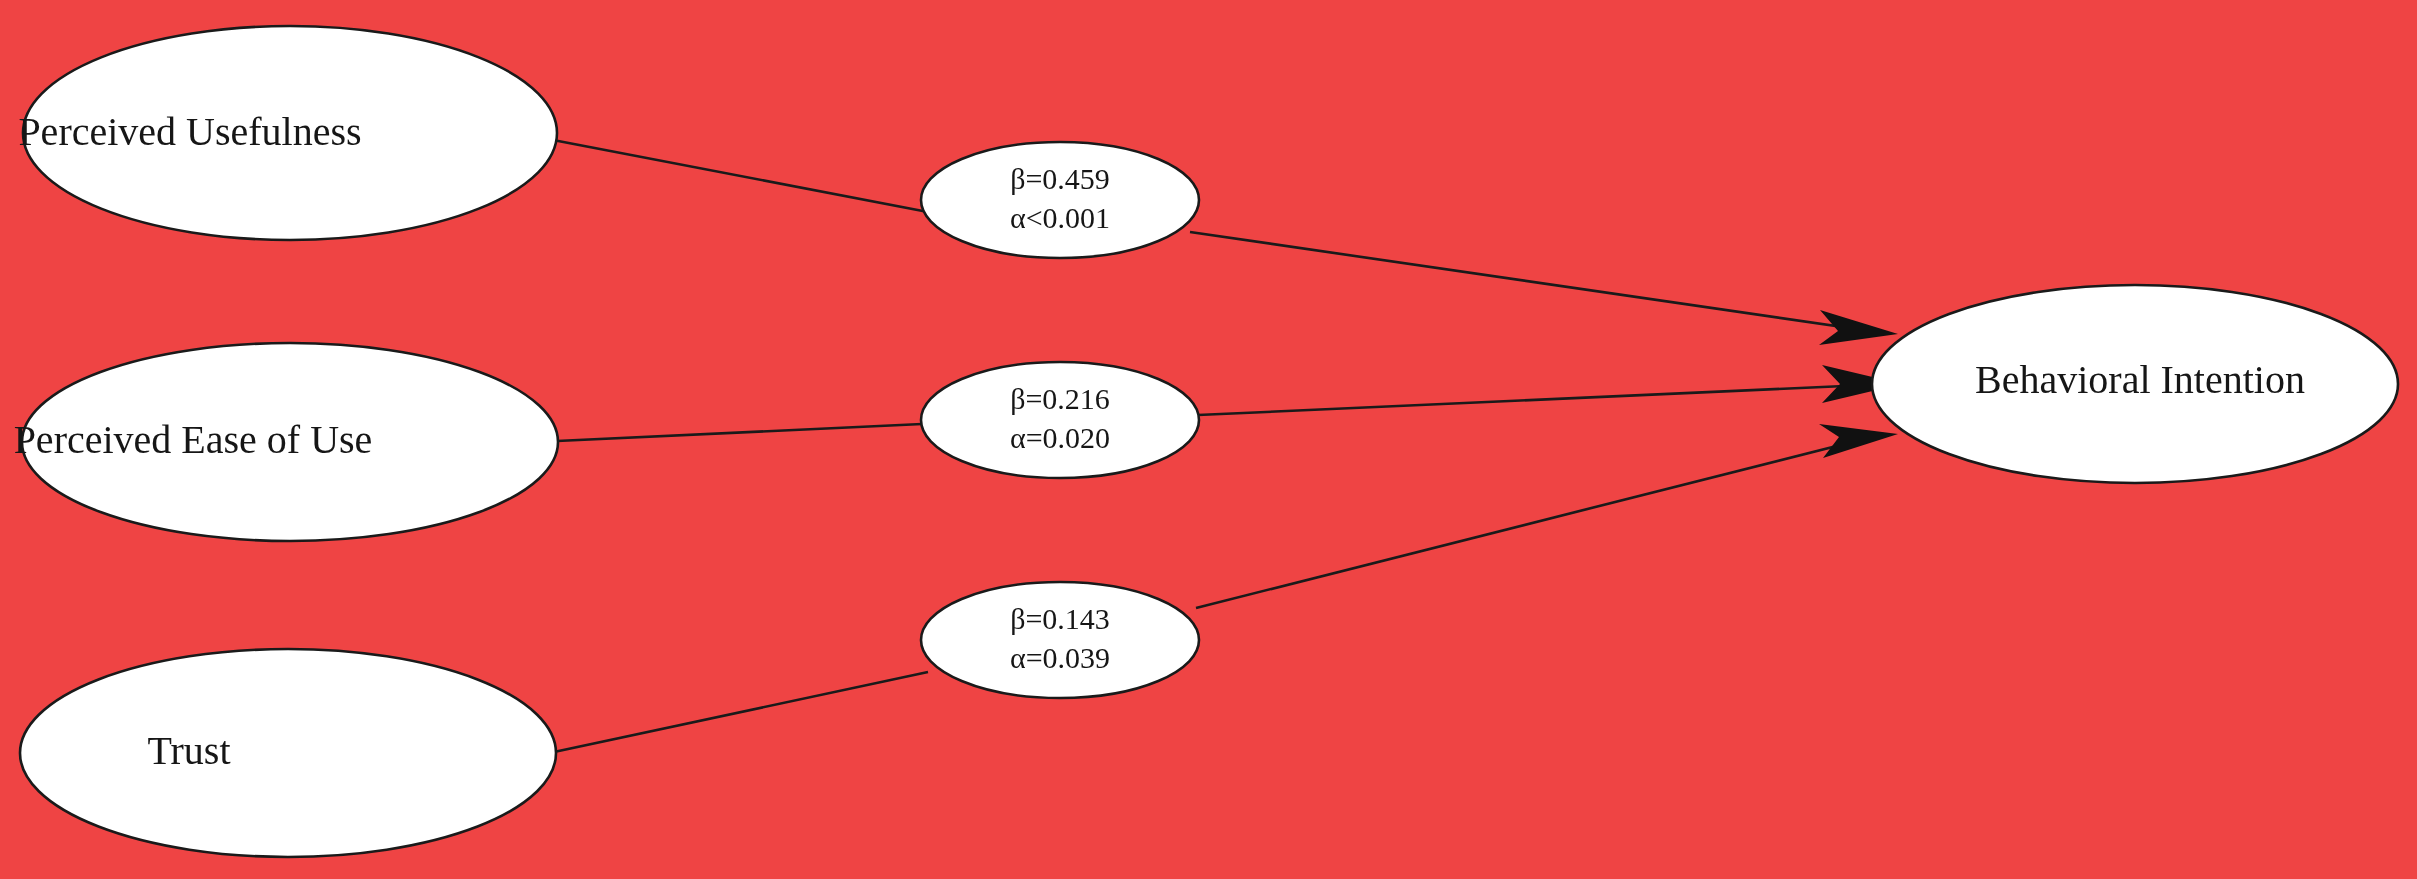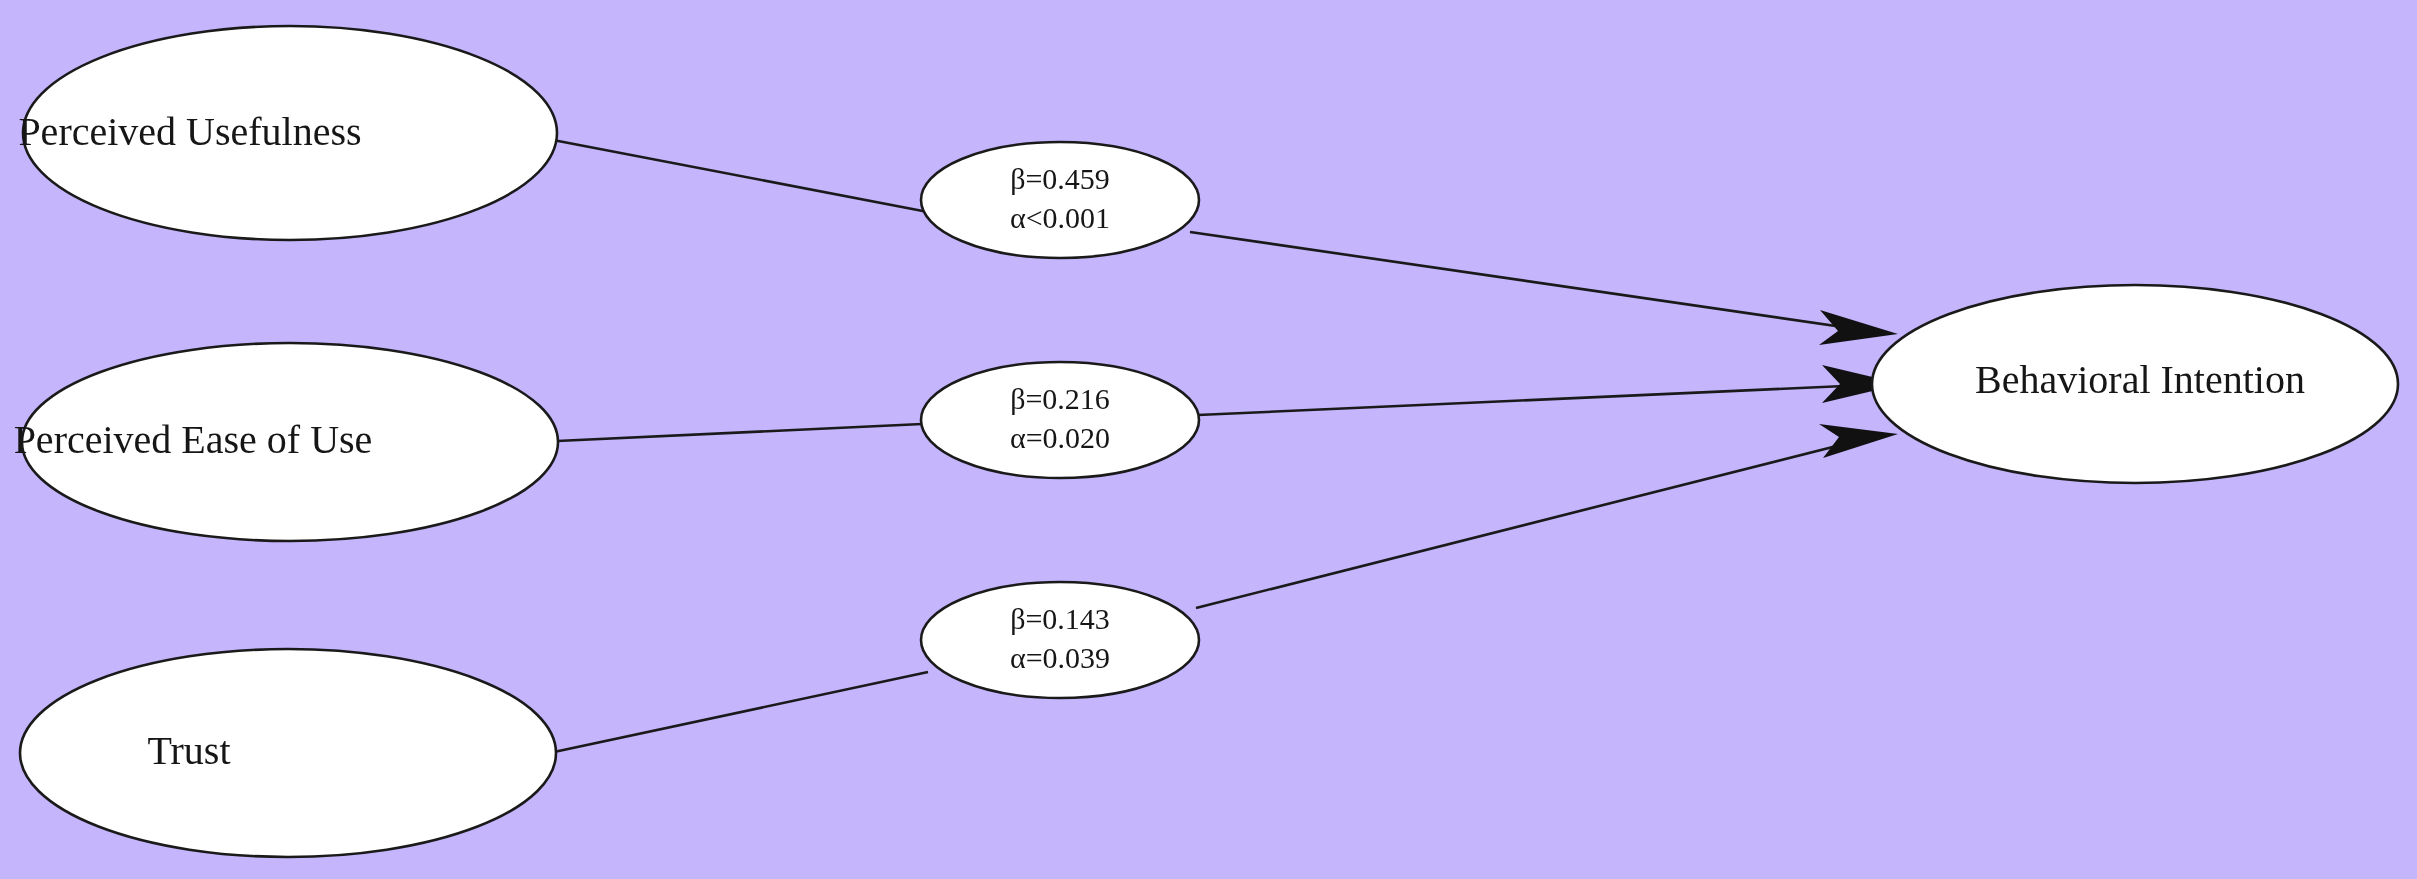--- a/index.html
+++ b/index.html
@@ -11,21 +11,21 @@
   body {
     width: 2417px;
     height: 879px;
     font-family: "Liberation Serif", "DejaVu Serif", serif;
     overflow: hidden;
   }
   #diagram-root {
     position: relative;
     width: 2417px;
     height: 879px;
-    background: #c4b5fd;
+    background: #ef4444;
   }
   svg#model-svg {
     display: block;
     width: 2417px;
     height: 879px;
   }
   .node-ellipse {
     fill: #ffffff;
     stroke: #1a1a1a;
     stroke-width: 2.6;

